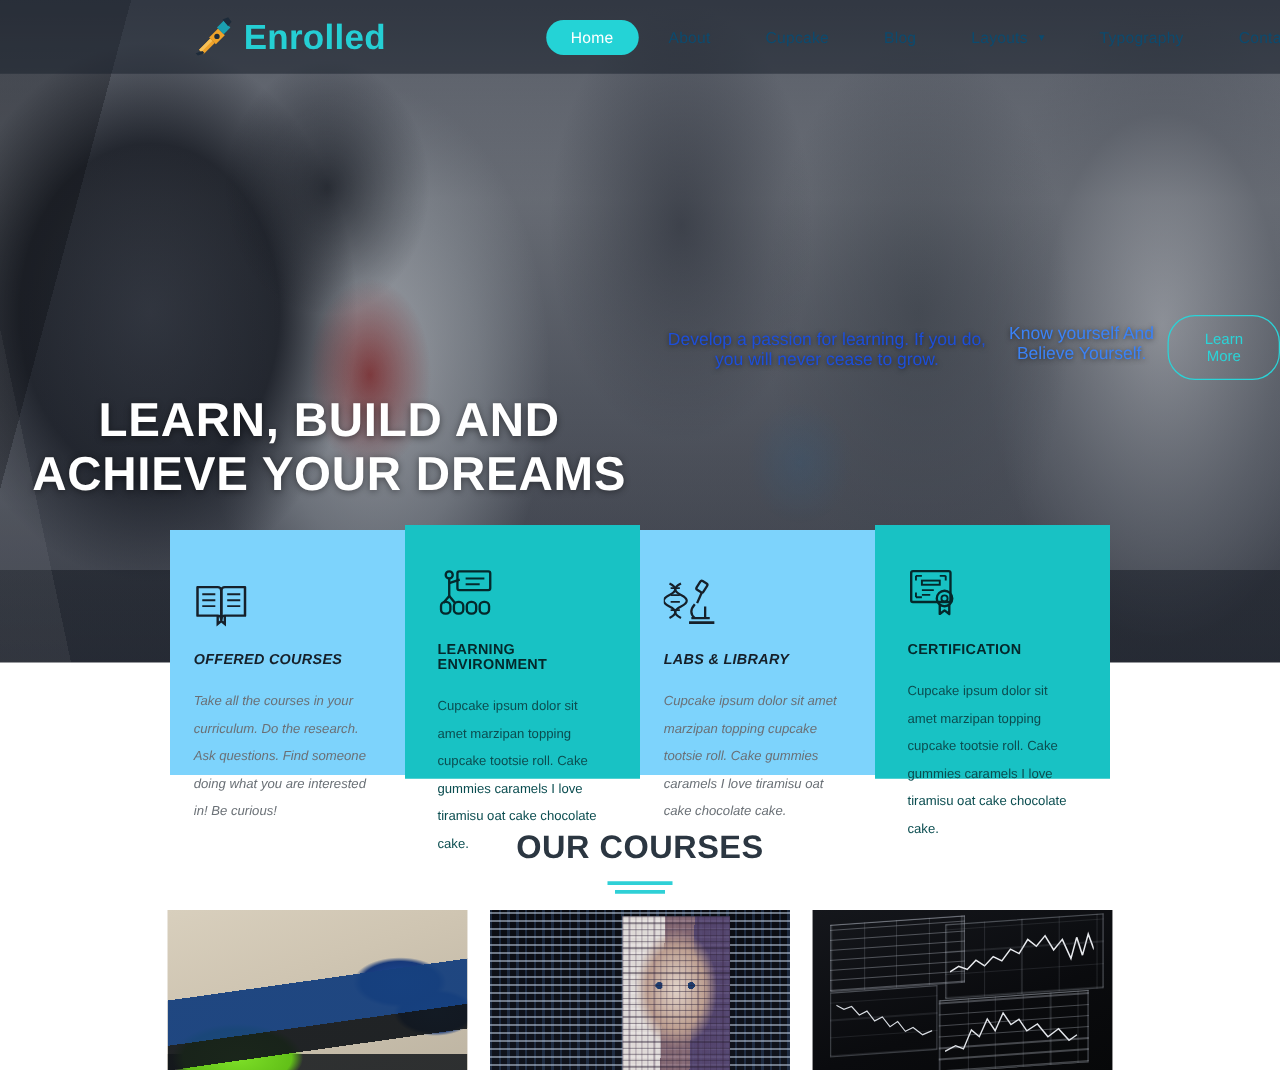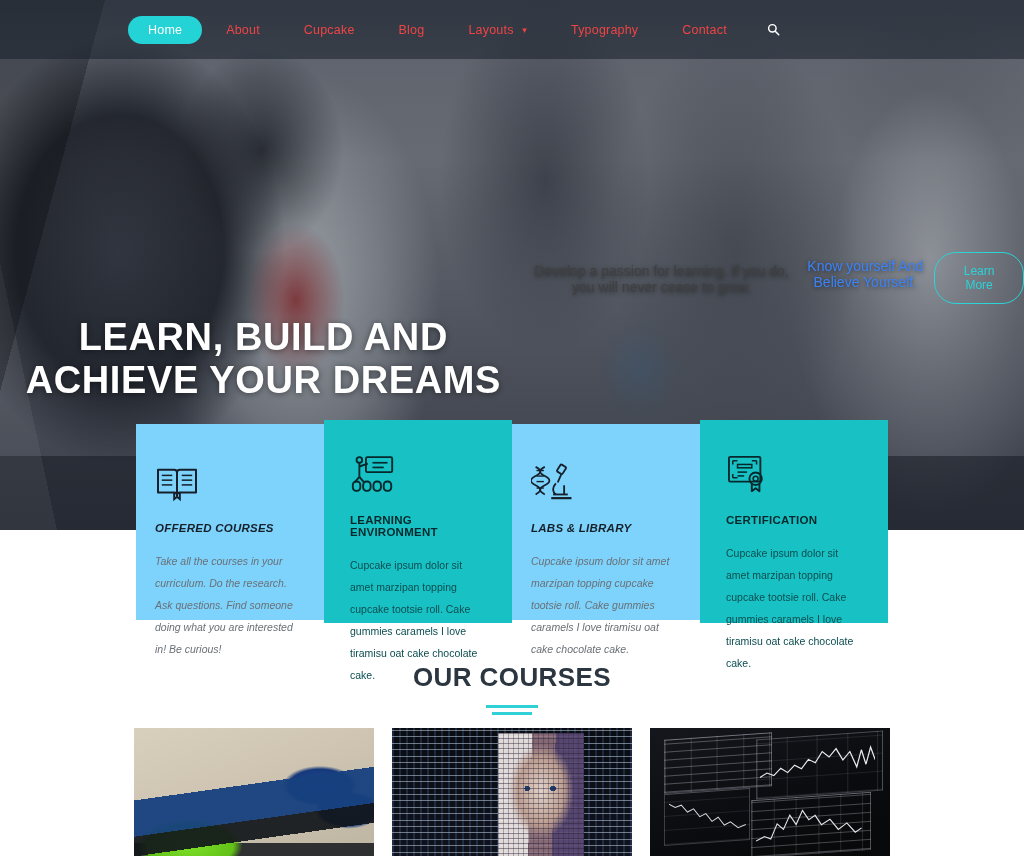--- a/index.html
+++ b/index.html
@@ -52,21 +52,21 @@
     display: flex; align-items: center;
     z-index: 12;
   }
   .brand { display: flex; align-items: center; margin-left: 152px; }
   .brand-mark { width: 36px; height: 34px; margin-right: 7px; }
   .brand-name {
     color: #25cfd4; font-size: 28px; font-weight: 700; letter-spacing: .2px;
   }
   .nav { display: flex; align-items: center; margin-left: 128px; gap: 4px; }
   .nav-item {
-    color: #ef4444; font-size: 12.5px; padding: 7px 20px; white-space: nowrap;
+    color: #0c4a6e; font-size: 12.5px; padding: 7px 20px; white-space: nowrap;
     letter-spacing: .2px;
   }
   .nav-item.active {
     background: #24d3d6; color: #ffffff; border-radius: 16px; padding: 7px 20px;
     font-weight: 400;
   }
   .nav-caret { display:inline-block; margin-left:5px; font-size: 9px; position: relative; top:-1px;}
   .search-btn { margin-left: 16px; color: #ffffff; display:flex; align-items:center; }
 
   
@@ -74,21 +74,21 @@
     position: absolute; left: 0; top: 0; width: 1024px; height: 530px;
     display: flex; flex-direction: row; align-items: center;
     z-index: 8; text-align: center;
   }
   .hero-title {
     margin-top: 188px;
     color: #ffffff; font-size: 38px; font-weight: 700; letter-spacing: .6px;
     text-shadow: 0 1px 6px rgba(0,0,0,0.45);
   }
   .hero-sub1 {
-    margin-top: 28px; color: #404040; font-size: 14px; font-weight: 400;
+    margin-top: 28px; color: #1d4ed8; font-size: 14px; font-weight: 400;
     text-shadow: 0 1px 4px rgba(0,0,0,0.5);
   }
   .hero-sub2 {
     margin-top: 17px; color: #3b82f6; font-size: 14px; font-weight: 400;
     text-shadow: 0 1px 4px rgba(0,0,0,0.5);
   }
   .hero-btn {
     margin-top: 26px;
     border: 1px solid #2ad4d8; color: #2ad4d8; background: transparent;
     border-radius: 22px; padding: 11px 25px; font-size: 12px;
@@ -223,20 +223,34 @@
 <body>
 
 <div class="page">
 
   <div class="hero">
     <div class="hero-photo"></div>
     <div class="hero-dark"></div>
   </div>
 
   <div class="header">
+    <div class="brand">
+      <span class="brand-mark">
+        <svg viewBox="0 0 40 38" width="36" height="34">
+          <path d="M8 30 L18 20 L22 24 L12 34 Z" fill="#f0a32a"></path>
+          <path d="M8 30 L18 20 L20 22 L10 32 Z" fill="#f7c158"></path>
+          <path d="M17 19 L25 11 L31 17 L23 25 Z" fill="#f0a32a"></path>
+          <path d="M24 10 L30 4 L36 10 L30 16 Z" fill="#1b9fb0"></path>
+          <path d="M29 3 L34 1 L37 5 L34 9 Z" fill="#1d2b3a"></path>
+          <path d="M5 33 L11 31 L13 33 L7 35 Z" fill="#1d2b3a"></path>
+          <circle cx="24" cy="18" r="2.4" fill="#1d2b3a"></circle>
+        </svg>
+      </span>
+      <span class="brand-name">Enrolled</span>
+    </div>
 
     <div class="nav">
       <span class="nav-item active">
         <span>Home</span>
       </span>
       <span class="nav-item">
         <span>About</span>
       </span>
       <span class="nav-item">
         <span>Cupcake</span>

